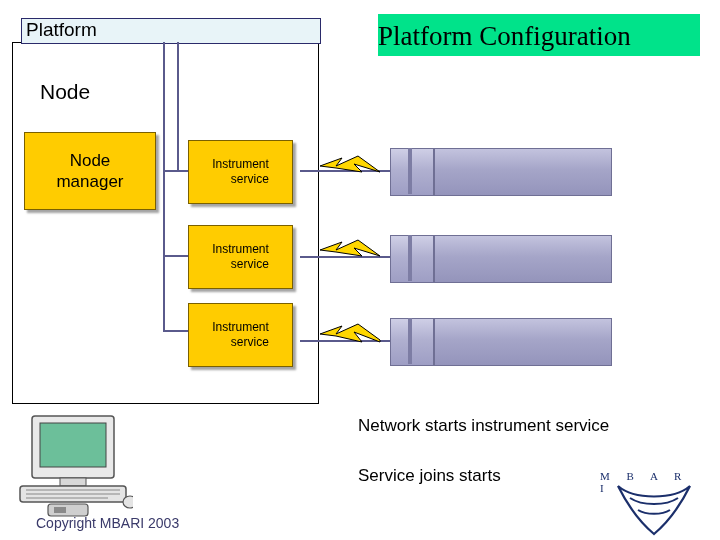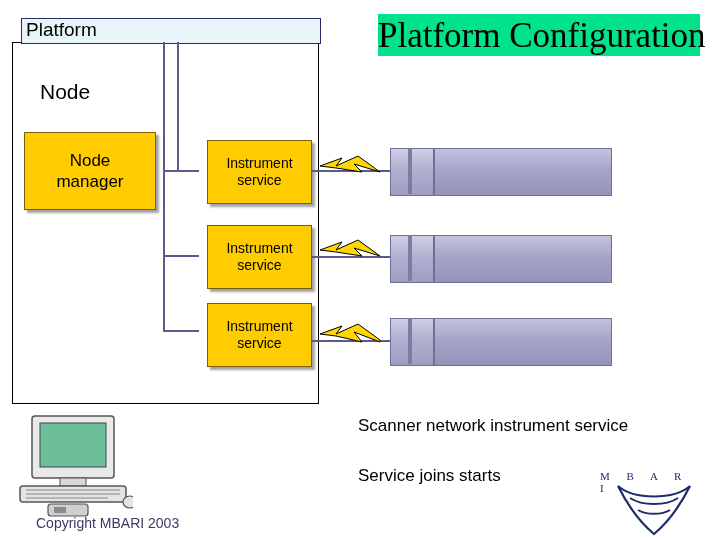--- a/index.html
+++ b/index.html
@@ -25,23 +25,22 @@
     height: 42px;
     background: #00e38a;
   }
   .title-text {
     position: absolute;
     left: 378px;
     top: 17px;
     width: 322px;
     height: 38px;
     line-height: 38px;
-    text-align: center;
     font-family: "Liberation Serif", serif;
-    font-size: 35px;
+    font-size: 27px;
     color: #000000;
     white-space: nowrap;
   }
 
   
   .network-label-bar {
     position: absolute;
     left: 21px;
     top: 18px;
     width: 298px;
@@ -88,24 +87,25 @@
     line-height: 1.25;
   }
   .ybox.node-manager {
     left: 24px;
     top: 132px;
     width: 130px;
     height: 76px;
     font-size: 17px;
   }
   .ybox.instr {
-    left: 207px;
+    left: 188px;
     width: 103px;
     height: 62px;
-    font-size: 14px;
+    font-size: 12px;
+    text-align: right;
   }
   .ybox.instr1 { top: 140px; }
   .ybox.instr2 { top: 225px; }
   .ybox.instr3 { top: 303px; }
 
   
   .line { position: absolute; background: #5a5a8c; }
   .vline { width: 2px; }
   .hline { height: 2px; }
 
@@ -244,21 +244,21 @@
     <div class="body"></div>
     <div class="cap" style="left:0;"></div>
     <div class="band" style="left:18px;"></div>
   </div>
   <div class="instrument inst3">
     <div class="body"></div>
     <div class="cap" style="left:0;"></div>
     <div class="band" style="left:18px;"></div>
   </div>
 
-  <div class="caption cap-scanner">Scanner network instrument service</div>
+  <div class="caption cap-scanner">Network starts instrument service</div>
   <div class="caption cap-joins">Service joins starts</div>
 
   <svg class="computer" viewBox="0 0 115 110">
     <rect x="14" y="2" width="82" height="62" rx="3" fill="#e9e9e9" stroke="#555555" stroke-width="1.5"></rect>
     <rect x="22" y="9" width="66" height="44" fill="#6cbf9a" stroke="#444444" stroke-width="1"></rect>
     <rect x="42" y="64" width="26" height="8" fill="#d8d8d8" stroke="#555555" stroke-width="1"></rect>
     <rect x="2" y="72" width="106" height="16" rx="3" fill="#e4e4e4" stroke="#555555" stroke-width="1.5"></rect>
     <g stroke="#888888" stroke-width="1">
       <line x1="8" y1="76" x2="102" y2="76"></line>
       <line x1="8" y1="80" x2="102" y2="80"></line>

